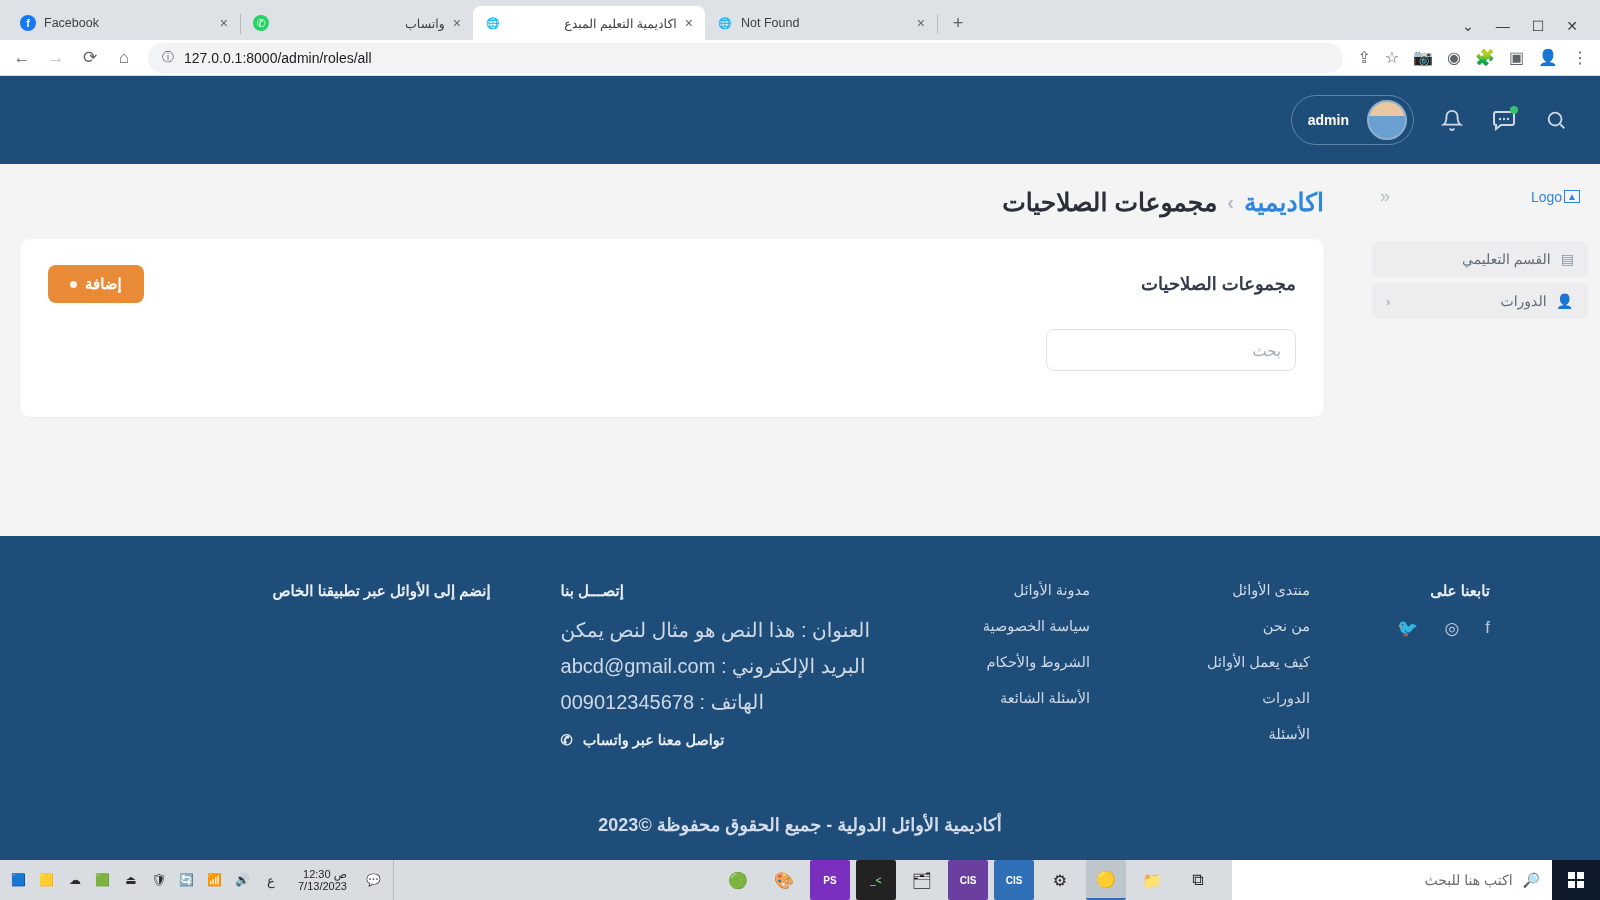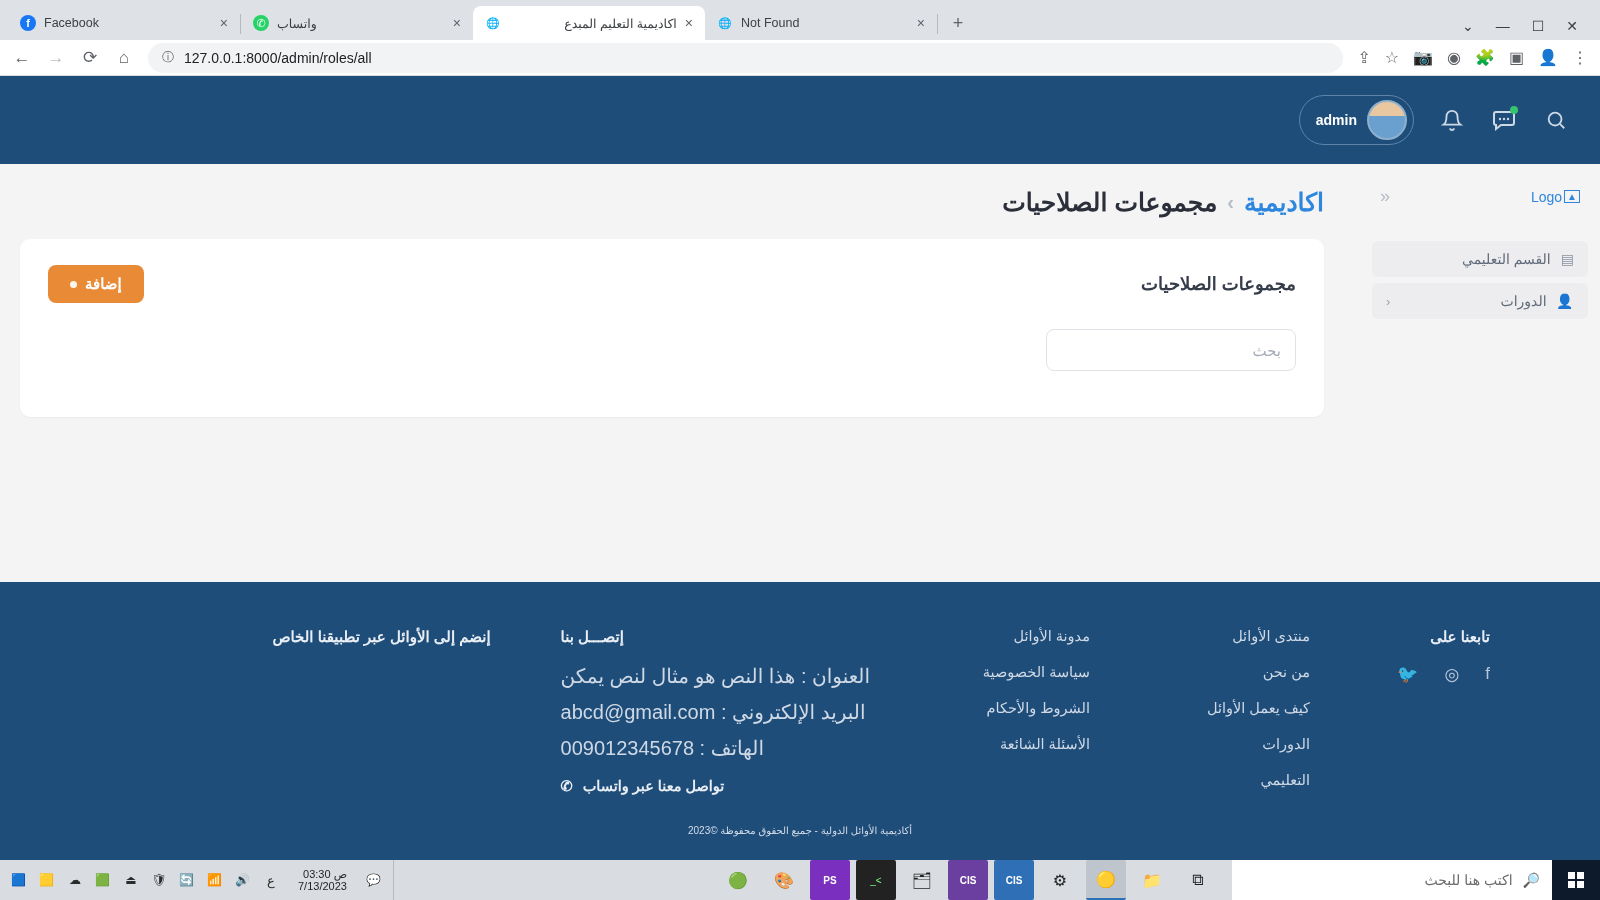--- a/index.html
+++ b/index.html
@@ -16,21 +16,21 @@
   .win-controls { margin-left:auto; display:flex; gap:22px; padding-right:14px; padding-bottom:6px;}
   .win-controls span{font-size:14px;color:#3c4043;cursor:pointer;}
   .addr-bar{height:36px;background:#fff;display:flex;align-items:center;padding:0 12px;gap:14px;border-bottom:1px solid #dadce0;direction:ltr;}
   .addr-bar .navbtn{width:20px;height:20px;display:flex;align-items:center;justify-content:center;color:#5f6368;font-size:17px;cursor:pointer;}
   .addr-input{flex:1;display:flex;align-items:center;gap:10px;background:#f1f3f4;border-radius:20px;height:30px;padding:0 14px;font-size:14px;color:#202124;}
   .addr-input .secure{font-size:12px;color:#5f6368;}
   .addr-right{display:flex;gap:14px;align-items:center;}
   .addr-right span{font-size:16px;color:#5f6368;cursor:pointer;}
   
   .app-header{height:88px;background:#1f4d7a;display:flex;align-items:center;justify-content:flex-end;padding:0 30px;gap:24px;direction:ltr;}
-  .admin-chip{display:flex;align-items:center;gap:10px;border:1.5px solid #5d85a8;border-radius:999px;padding:4px 6px 4px 16px;color:#fff;font-size:14px;font-weight:600;cursor:pointer;}
+  .admin-chip{display:flex;align-items:center;gap:18px;border:1.5px solid #5d85a8;border-radius:999px;padding:4px 6px 4px 16px;color:#fff;font-size:14px;font-weight:600;cursor:pointer;}
   .admin-chip .av{width:40px;height:40px;border-radius:50%;background:linear-gradient(180deg,#e9c7a0 40%,#6aa0cf 40%);border:2px solid #8fb0cc;}
   .hicon{position:relative;width:28px;height:28px;display:flex;align-items:center;justify-content:center;color:#cdd9e4;font-size:20px;cursor:pointer;}
   .hicon .dot{position:absolute;top:0;right:0;width:8px;height:8px;border-radius:50%;background:#36c26e;}
   
   .main-wrap{flex:1;display:flex;direction:rtl;background:#f4f4f5;}
   .sidebar{width:240px;padding:22px 8px;}
   .logo-row{display:flex;align-items:center;justify-content:space-between;padding:0 12px 28px;}
   .logo-row .logo{color:#2e86de;font-size:14px;display:flex;align-items:center;gap:2px;}
   .logo-row .collapse{color:#b5bcc5;font-size:18px;cursor:pointer;}
   .side-item{display:flex;align-items:center;justify-content:space-between;background:#ededef;border-radius:6px;padding:10px 14px;margin:6px 4px;font-size:14px;color:#606a78;cursor:pointer;}
@@ -56,21 +56,21 @@
   .fcol.follow{min-width:110px;text-align:right;}
   .fcol h4{font-size:15px;font-weight:700;color:#e9eef4;margin-bottom:18px;}
   .fcol ul{list-style:none;}
   .fcol li{font-size:14.5px;color:#cfd9e5;margin-bottom:20px;cursor:pointer;}
   .socials{display:flex;gap:26px;margin-top:14px;color:#b8c6d6;}
   .socials span{cursor:pointer;font-size:17px;}
   .fcol.contact{min-width:300px;text-align:left;direction:rtl;}
   .fcol.contact p{font-size:20px;color:#cfd9e5;margin-bottom:12px;}
   .whats{display:inline-flex;align-items:center;gap:10px;color:#e9eef4;font-weight:700;font-size:14.5px;margin-top:6px;cursor:pointer;}
   .fcol.join{flex:1;text-align:left;}
-  .copy{text-align:center;font-size:10px;color:#d3dce8;margin-top:17px;}
+  .copy{text-align:center;font-size:18px;color:#d3dce8;margin-top:52px;font-weight:bold;}
   
   .taskbar{height:40px;background:#d9dde2;display:flex;align-items:center;direction:rtl;padding:0 0 0 0;color:#1f1f1f;}
   .taskbar .start{width:48px;height:40px;background:#0c1a2b;display:flex;align-items:center;justify-content:center;color:#fff;}
   .taskbar .search{flex:0 0 320px;height:40px;background:#fff;display:flex;align-items:center;gap:10px;padding:0 12px;font-size:14px;color:#6b6b6b;}
   .taskbar .search .mag{color:#3a3a3a;transform:scaleX(-1);}
   .tbicons{display:flex;align-items:center;gap:6px;margin-right:14px;}
   .tbicons .ico{width:40px;height:40px;display:flex;align-items:center;justify-content:center;font-size:16px;border-radius:2px;}
   .tbicons .ico.active{background:#bfc5cc;border-bottom:2px solid #2e6fb5;}
   .tray{margin-right:auto;display:flex;align-items:center;gap:10px;padding:0 10px;direction:ltr;}
   .tray .ticn{width:18px;height:18px;display:flex;align-items:center;justify-content:center;font-size:12px;color:#2b2b2b;}
@@ -83,21 +83,21 @@
 
 <div class="browser-tabs">
   <div class="tab">
     <span class="favicon" style="background:#1877f2;color:#fff;font-weight:700;">f</span>
     <span class="title">Facebook</span>
     <span class="close">×</span>
   </div>
   <div class="tab-sep"></div>
   <div class="tab">
     <span class="favicon" style="background:#25d366;color:#fff;">✆</span>
-    <span class="title" style="text-align:left;">واتساب</span>
+    <span class="title" style="text-align:right;">واتساب</span>
     <span class="close">×</span>
   </div>
   <div class="tab active">
     <span class="favicon" style="color:#5f6368;">🌐</span>
     <span class="title" style="text-align:right;">اكاديمية التعليم المبدع</span>
     <span class="close">×</span>
   </div>
   <div class="tab">
     <span class="favicon" style="color:#5f6368;">🌐</span>
     <span class="title">Not Found</span>
@@ -215,21 +215,21 @@
         <span>◎</span>
         <span>🐦</span>
       </div>
     </div>
     <div class="fcol">
       <ul>
         <li>منتدى الأوائل</li>
         <li>من نحن</li>
         <li>كيف يعمل الأوائل</li>
         <li>الدورات</li>
-        <li>التعليمي</li>
+        <li>الأسئلة</li>
       </ul>
     </div>
     <div class="fcol">
       <ul>
         <li>مدونة الأوائل</li>
         <li>سياسة الخصوصية</li>
         <li>الشروط والأحكام</li>
         <li>الأسئلة الشائعة</li>
       </ul>
     </div>
@@ -281,19 +281,19 @@
     <span class="ticn">🟨</span>
     <span class="ticn">☁</span>
     <span class="ticn">🟩</span>
     <span class="ticn">⏏</span>
     <span class="ticn">🛡</span>
     <span class="ticn">🔄</span>
     <span class="ticn">📶</span>
     <span class="ticn">🔊</span>
     <span class="ticn" style="font-size:13px;">ع</span>
     <div class="clock">
-      <div>03:30 ص</div>
+      <div>12:30 ص</div>
       <div>7/13/2023</div>
     </div>
     <span class="ticn">💬</span>
     <div class="showdesk"></div>
   </div>
 </div>
 
 </body></html>

